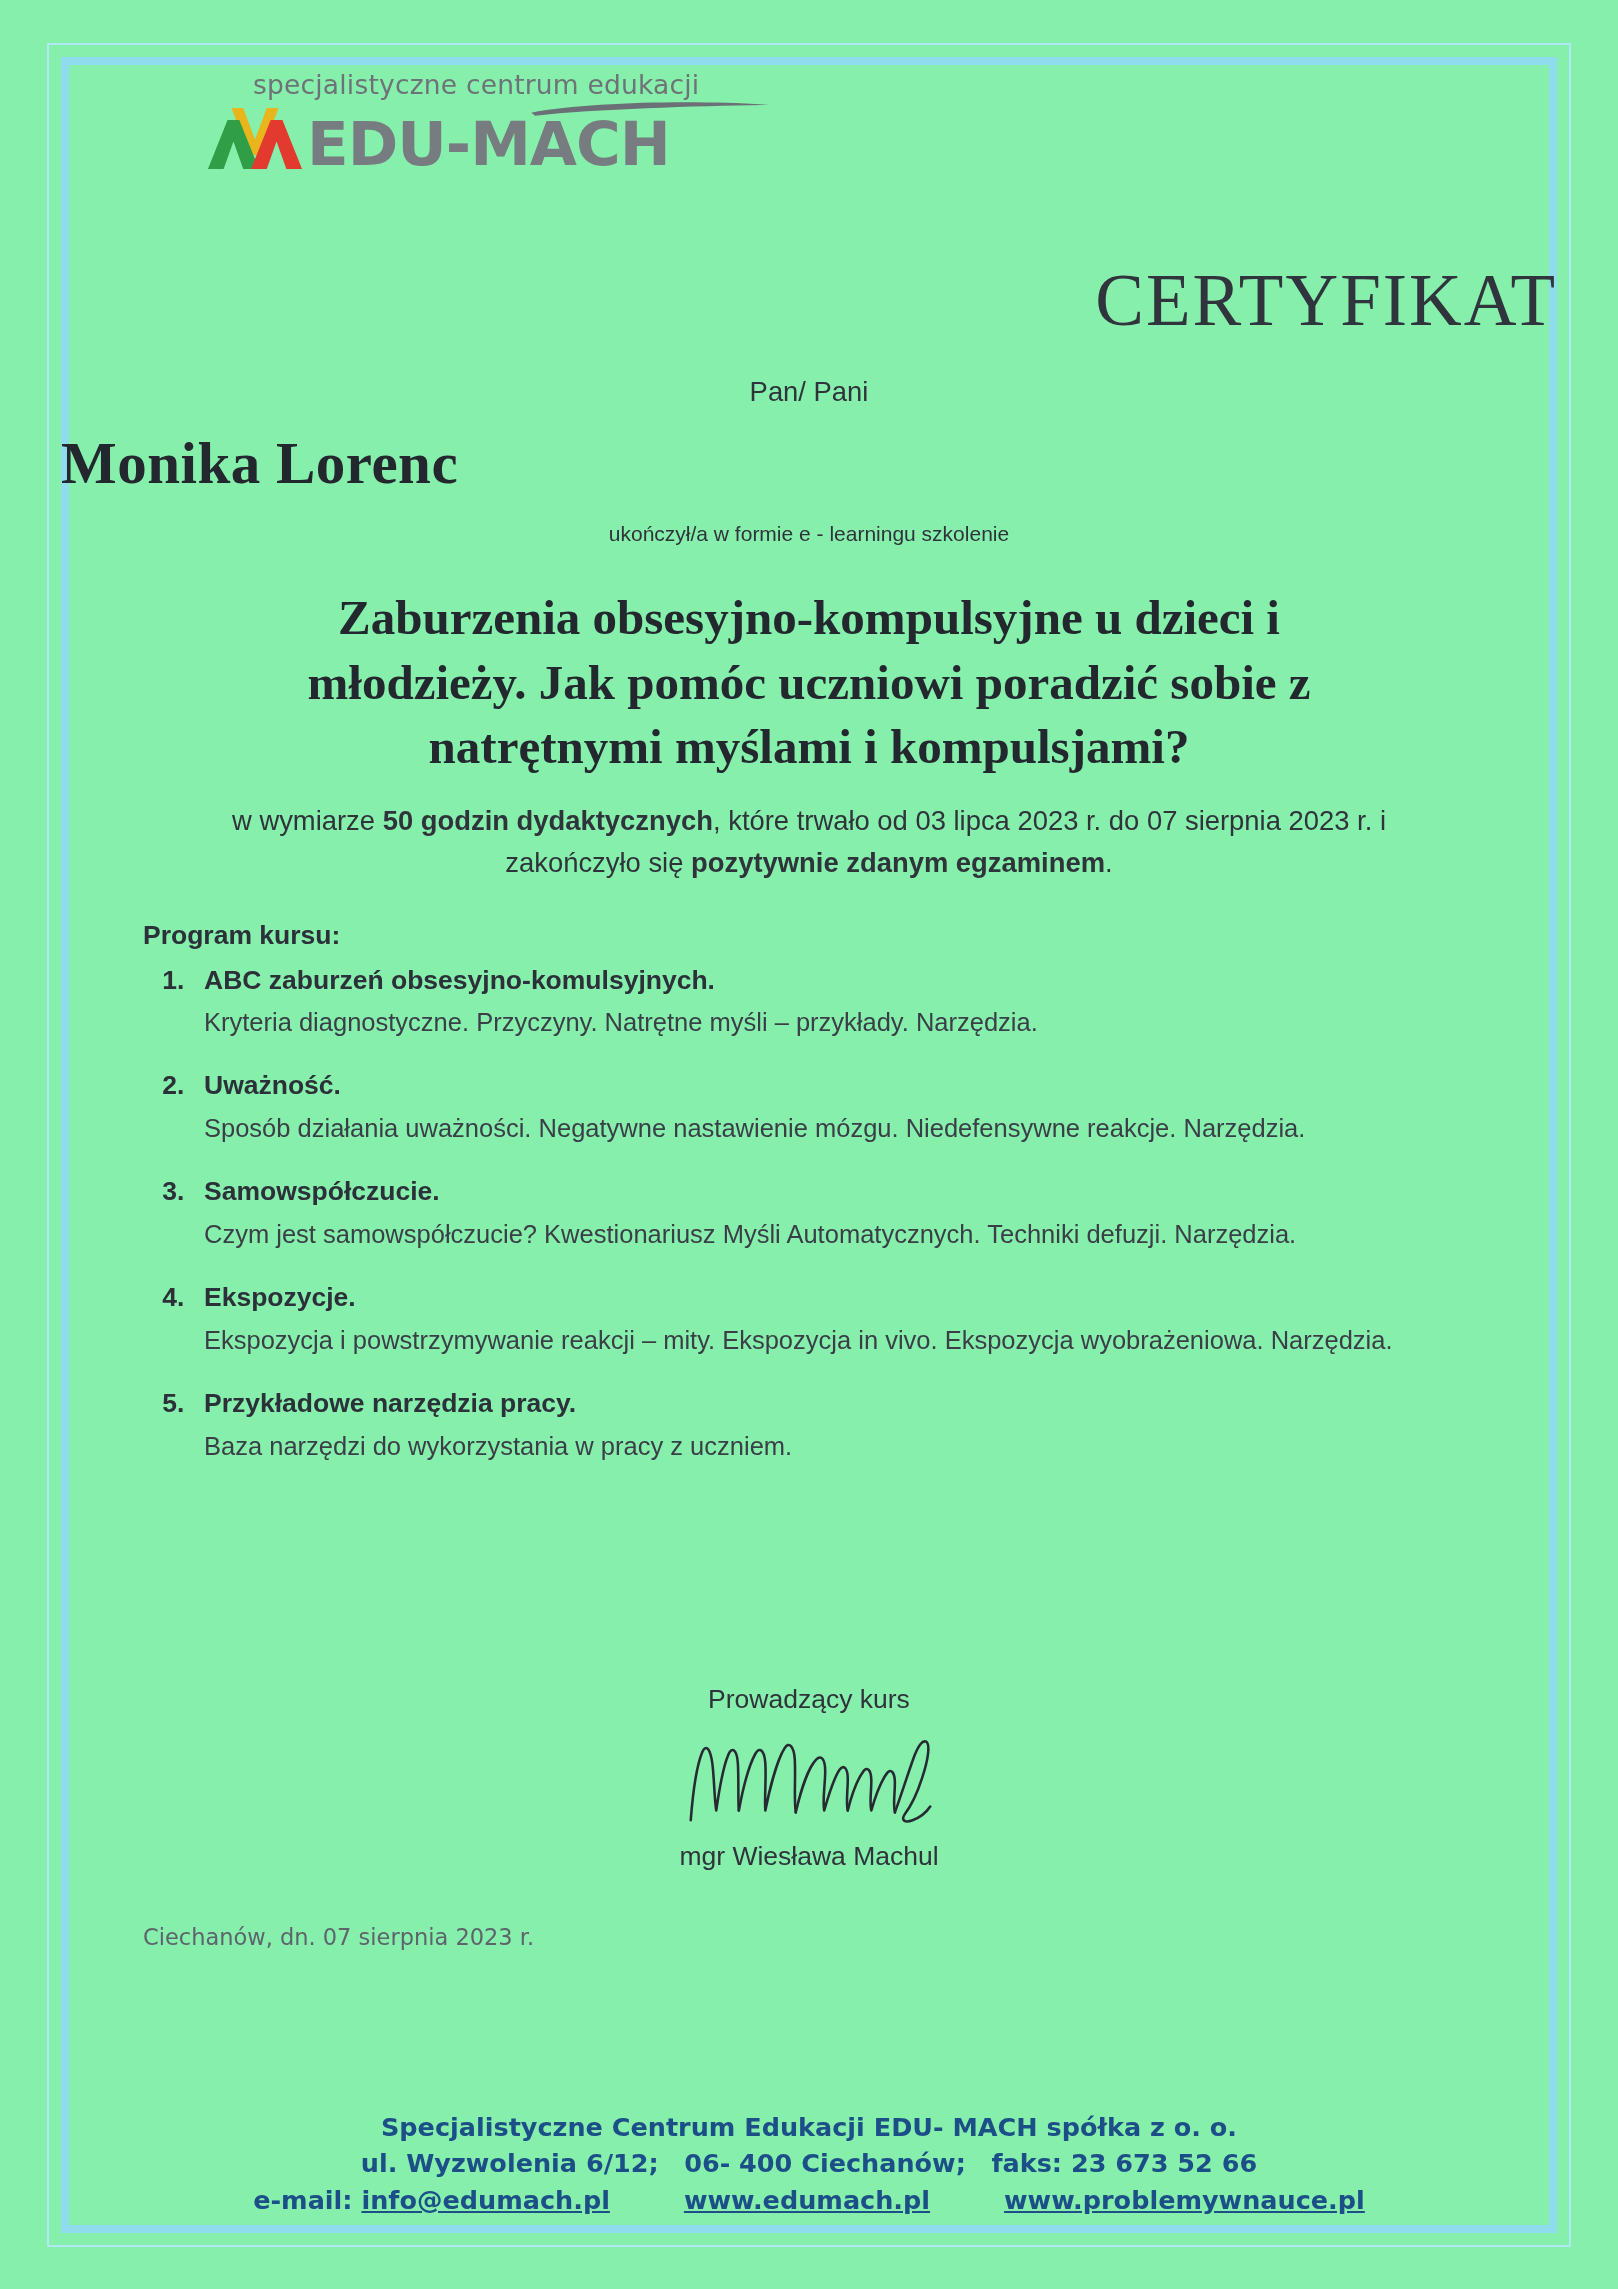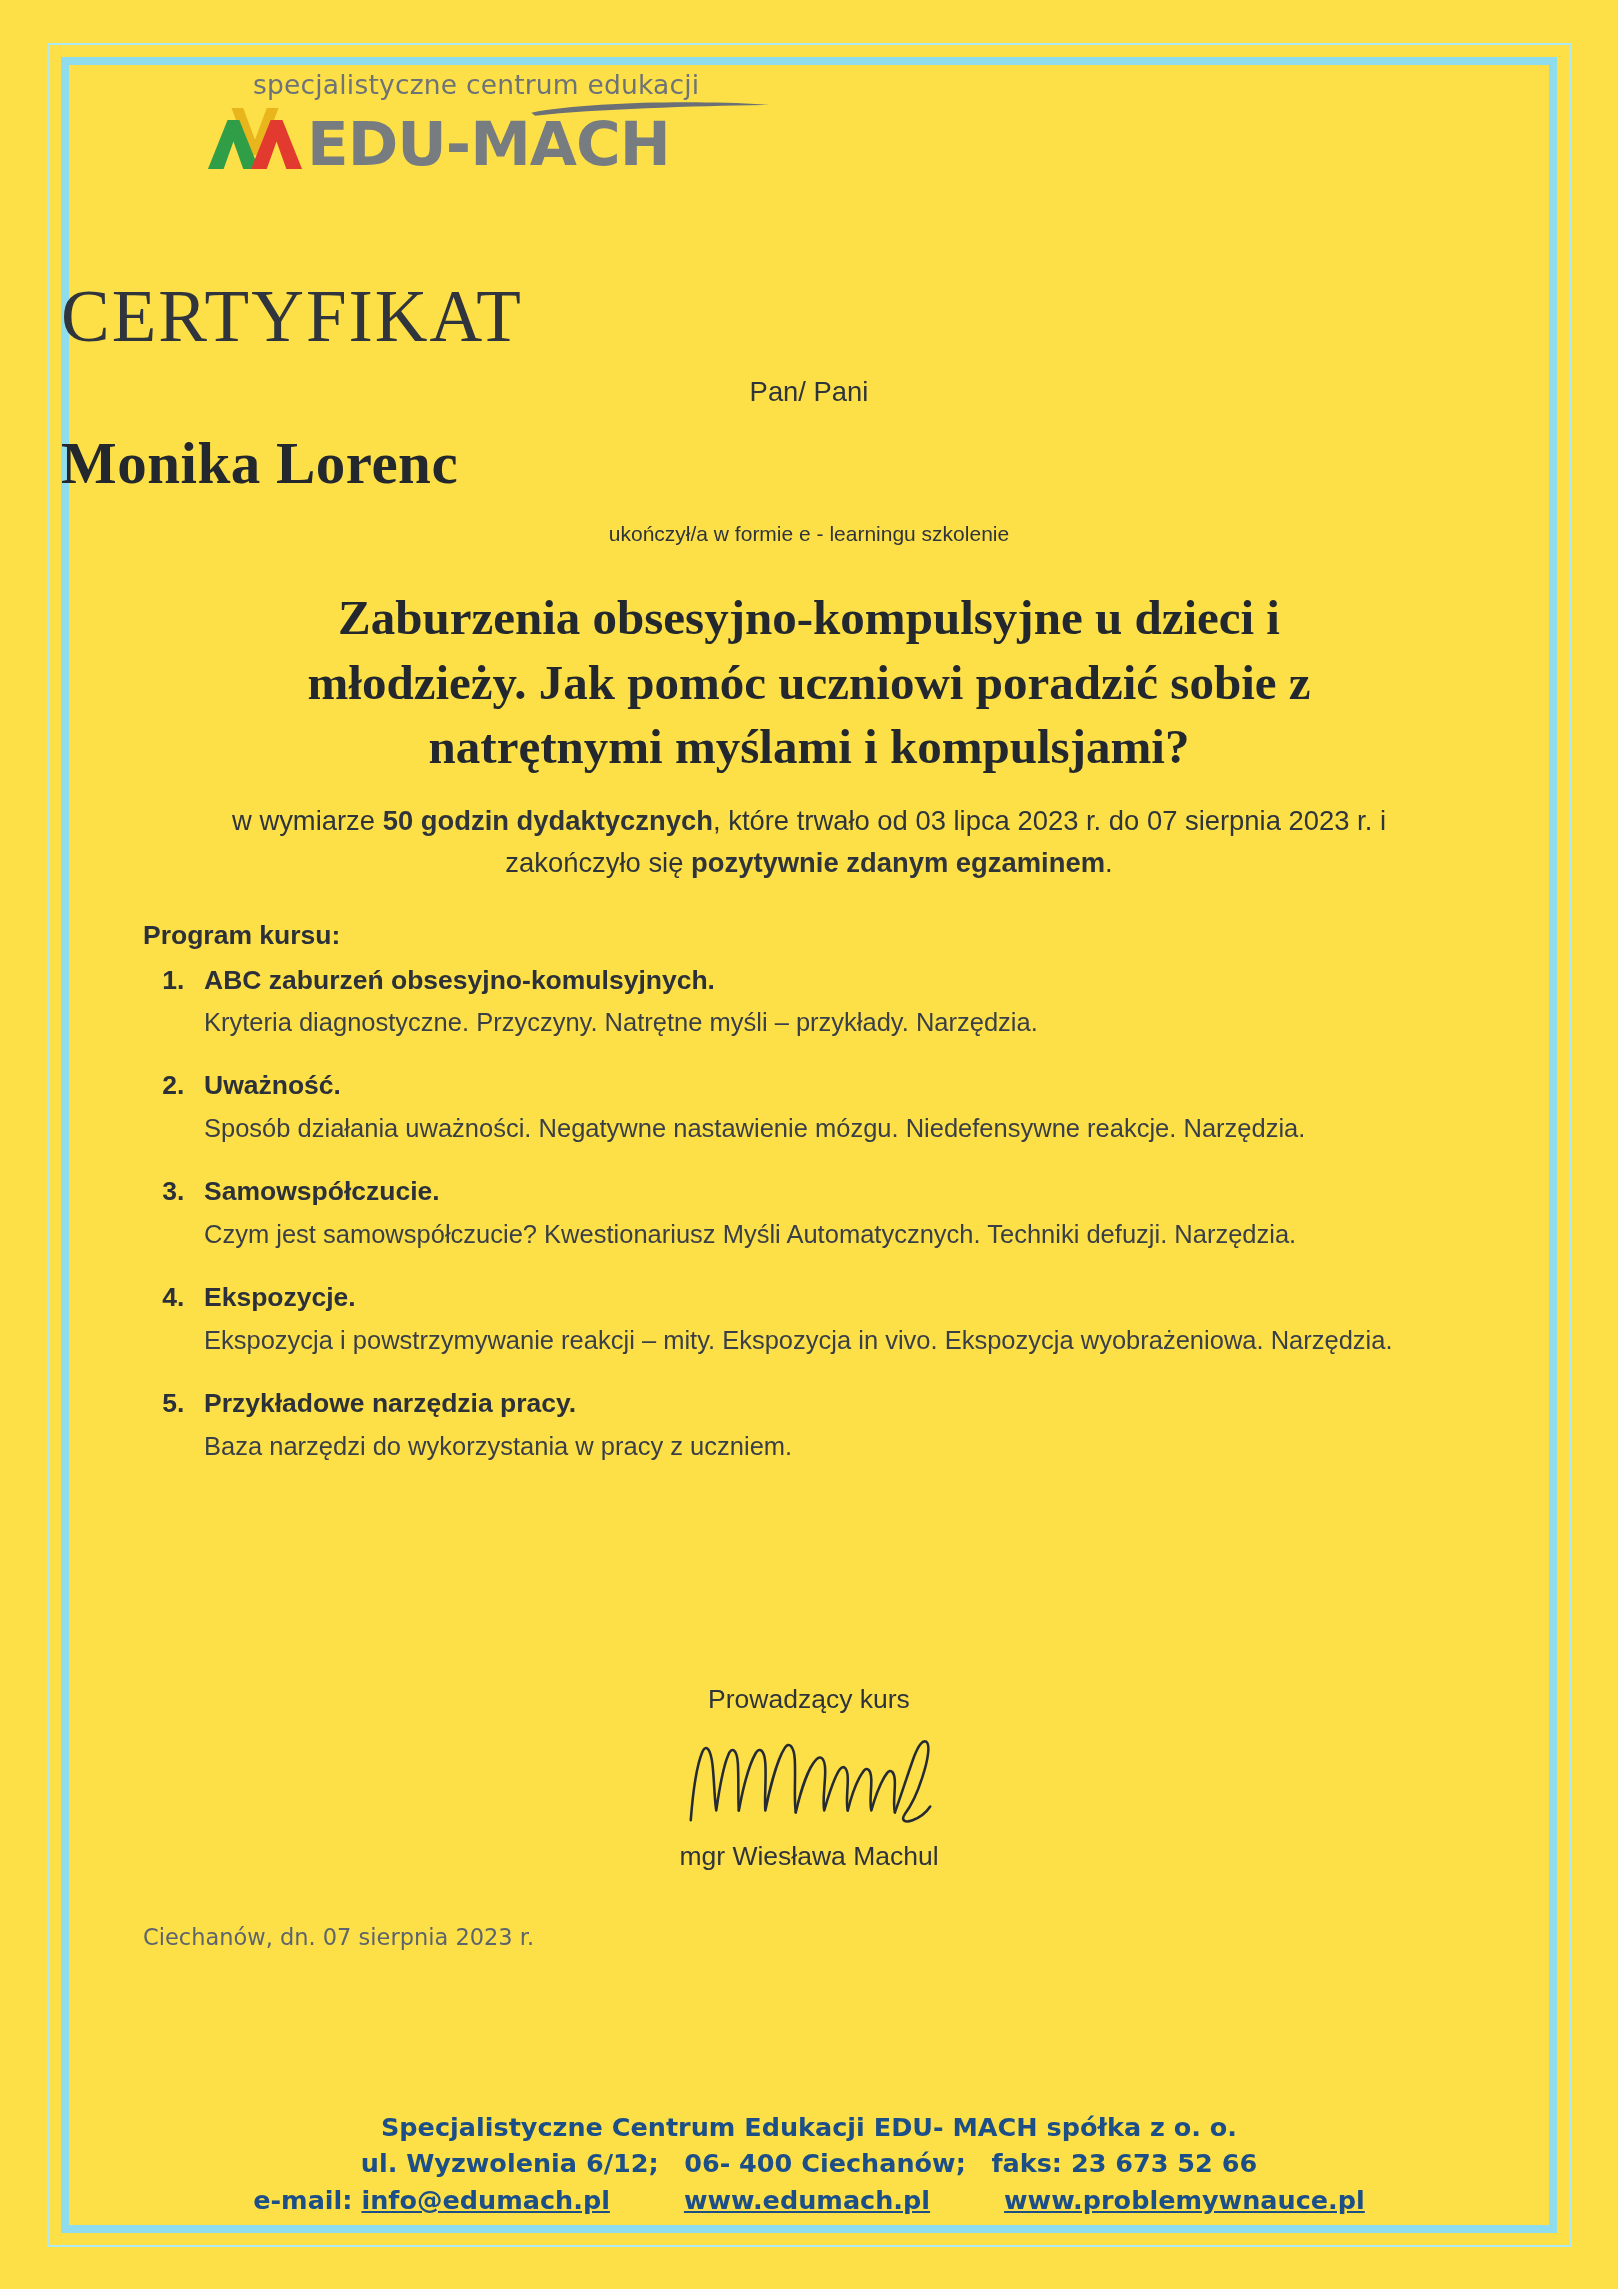--- a/index.html
+++ b/index.html
@@ -6,21 +6,21 @@
   html, body {
     margin: 0;
     padding: 0;
     background: #ffffff;
   }
 
   .page {
     position: relative;
     width: 1618px;
     height: 2290px;
-    background: #fde047;
+    background: #86efac;
     font-family: "Liberation Sans", sans-serif;
     color: #2b2f38;
     overflow: hidden;
     box-sizing: border-box;
   }
 
   
   .frame-outer {
     position: absolute;
     left: 47px;
@@ -90,22 +90,22 @@
     position: absolute;
     left: 323px;
     top: -3.9px;
   }
 
   
   .cert-title {
     position: absolute;
     left: 0;
     right: 0;
-    top: 218px;
-    text-align: left;
+    top: 202px;
+    text-align: right;
     font-family: "Liberation Serif", serif;
     font-size: 73px;
     letter-spacing: 2px;
     color: #30353d;
   }
 
   .salutation {
     position: absolute;
     left: 0;
     right: 0;

